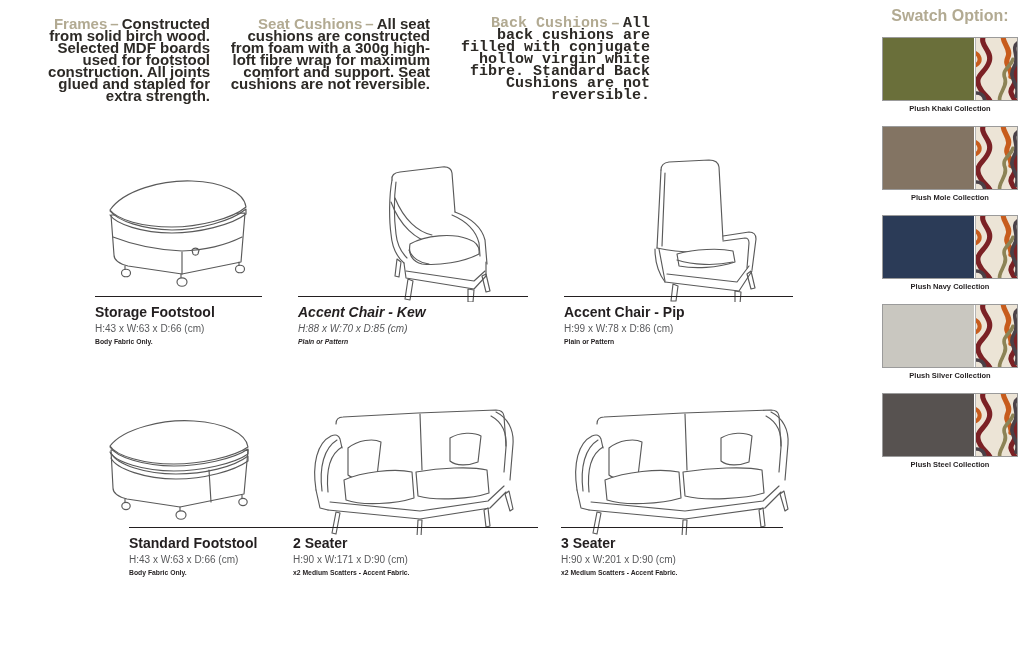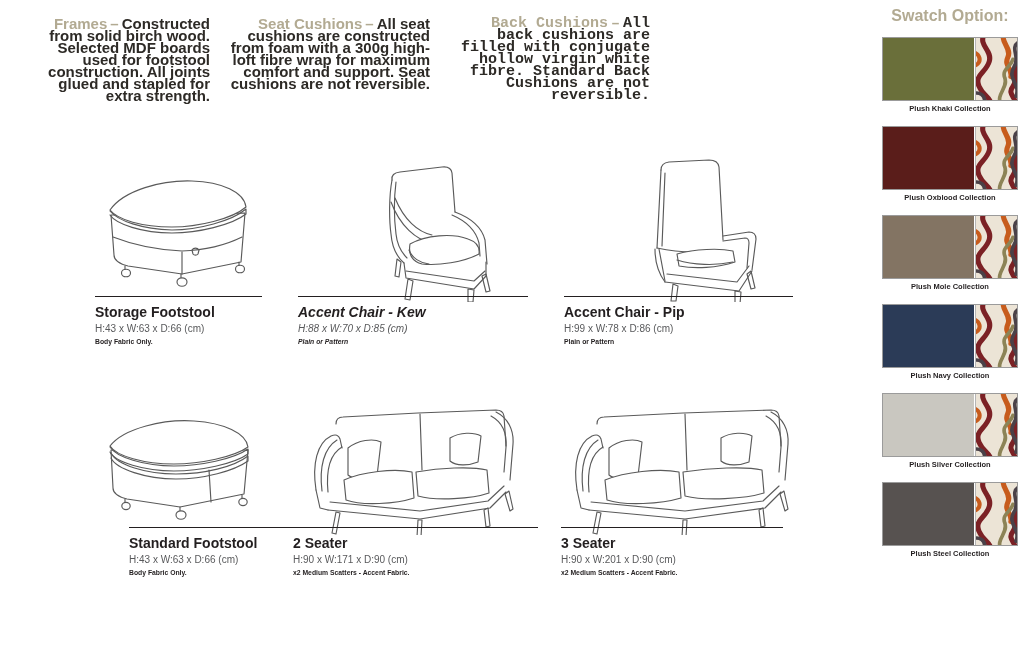--- a/index.html
+++ b/index.html
@@ -228,30 +228,20 @@
       <div class="swatch-img">
         <div class="swatch-solid" style="background-color: rgb(106, 111, 58);"></div>
         <div class="swatch-gap"></div>
         <svg class="swatch-pattern" preserveAspectRatio="none">
             <use href="#fabric-pattern"></use>
           </svg>
       </div>
       <div class="swatch-label">Plush Khaki Collection</div>
     </div>
 
-    <div class="swatch">
-      <div class="swatch-img">
-        <div class="swatch-solid" style="background-color: rgb(90, 29, 26);"></div>
-        <div class="swatch-gap"></div>
-        <svg class="swatch-pattern" preserveAspectRatio="none">
-            <use href="#fabric-pattern"></use>
-          </svg>
-      </div>
-      <div class="swatch-label">Plush Oxblood Collection</div>
-    </div>
 
 
     <div class="swatch">
       <div class="swatch-img">
         <div class="swatch-solid" style="background-color: rgb(131, 116, 99);"></div>
         <div class="swatch-gap"></div>
         <svg class="swatch-pattern" preserveAspectRatio="none">
             <use href="#fabric-pattern"></use>
           </svg>
       </div>

